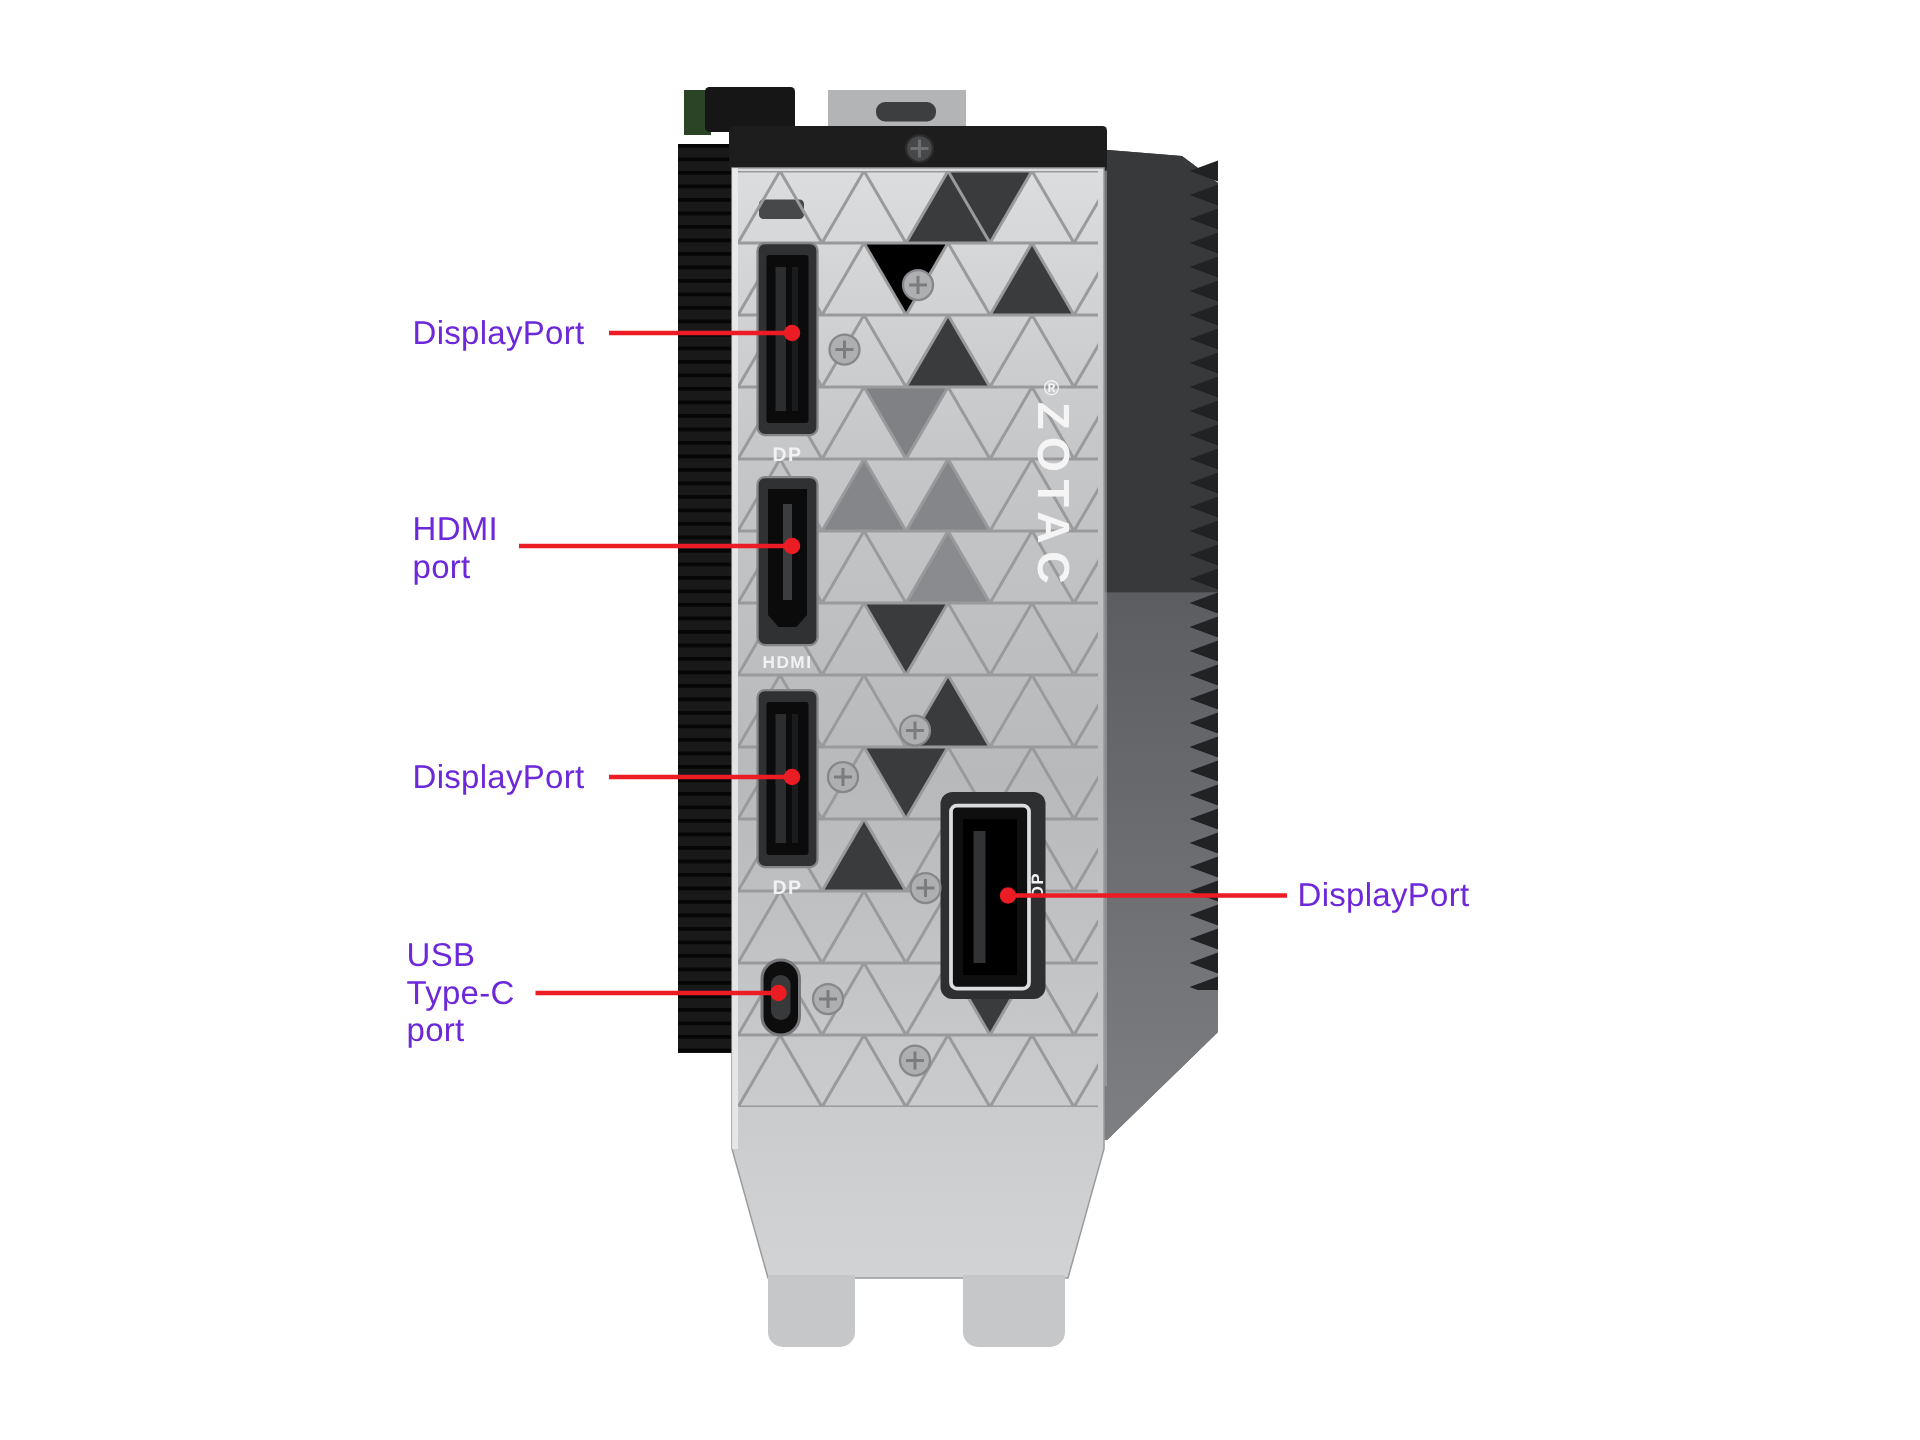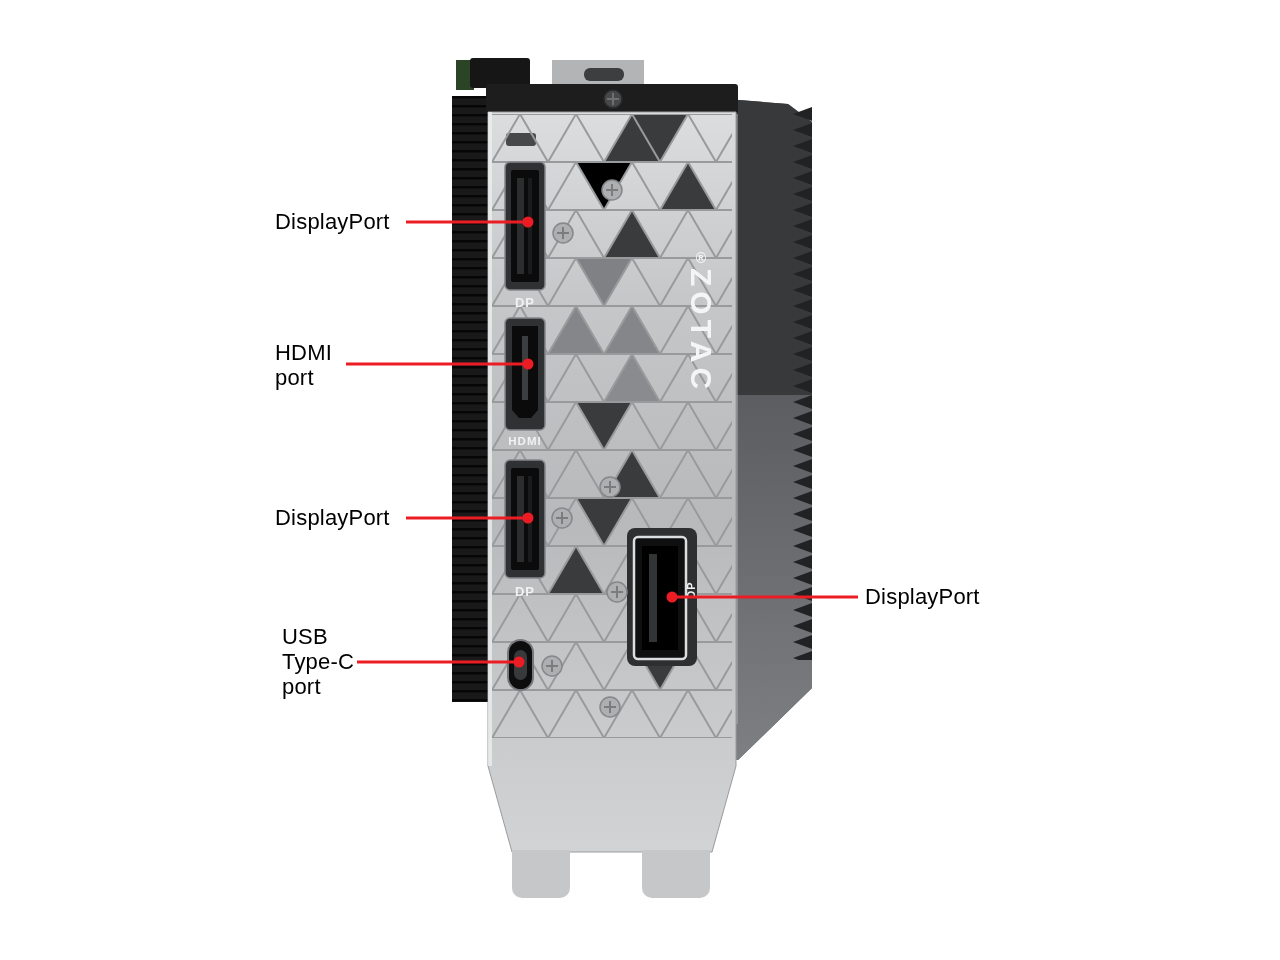--- a/index.html
+++ b/index.html
@@ -3,21 +3,21 @@
 <meta charset="utf-8">
 <style>
   html,body{margin:0;padding:0;background:#ffffff;}
   .stage{
     position:relative;width:1280px;height:960px;background:#ffffff;
     font-family:"Liberation Sans",sans-serif;overflow:hidden;
   }
   .card-svg{position:absolute;left:440px;top:55px;}
   .overlay-svg{position:absolute;left:0;top:0;width:1280px;height:960px;pointer-events:none;}
   .callout-label{
-    position:absolute;font-size:22px;line-height:25px;color:#000000;
+    position:absolute;font-size:22px;line-height:25px;color:#6d28d9;
     white-space:pre-line;letter-spacing:0.2px;
   }
   .logo{
     position:absolute;left:684px;top:250px;height:175px;width:34px;
     writing-mode:vertical-rl;text-orientation:mixed;
     color:#f5f5f6;font-weight:bold;font-size:30px;letter-spacing:5px;
     text-align:left;
   }
   .logo .reg{font-size:14px;letter-spacing:2px;}
   .portlabel{
@@ -186,18 +186,18 @@
       <circle cx="519" cy="662" r="5.5" stroke="none" fill="#ec1c24"></circle>
       <line x1="672" y1="597" x2="858" y2="597" stroke="#ec1c24"></line>
       <circle cx="672" cy="597" r="5.5" stroke="none" fill="#ec1c24"></circle>
     </g>
   </svg>
 
   <div class="callout-label" style="left:275px;top:209px;">DisplayPort</div>
   <div class="callout-label" style="left:275px;top:340px;">HDMI
 port</div>
   <div class="callout-label" style="left:275px;top:505px;">DisplayPort</div>
-  <div class="callout-label" style="left:282px;top:624px;">USB
+  <div class="callout-label" style="left:271px;top:624px;">USB
 Type-C
 port</div>
   <div class="callout-label" style="left:865px;top:584px;">DisplayPort</div>
 
 </div>
 
 </body></html>

